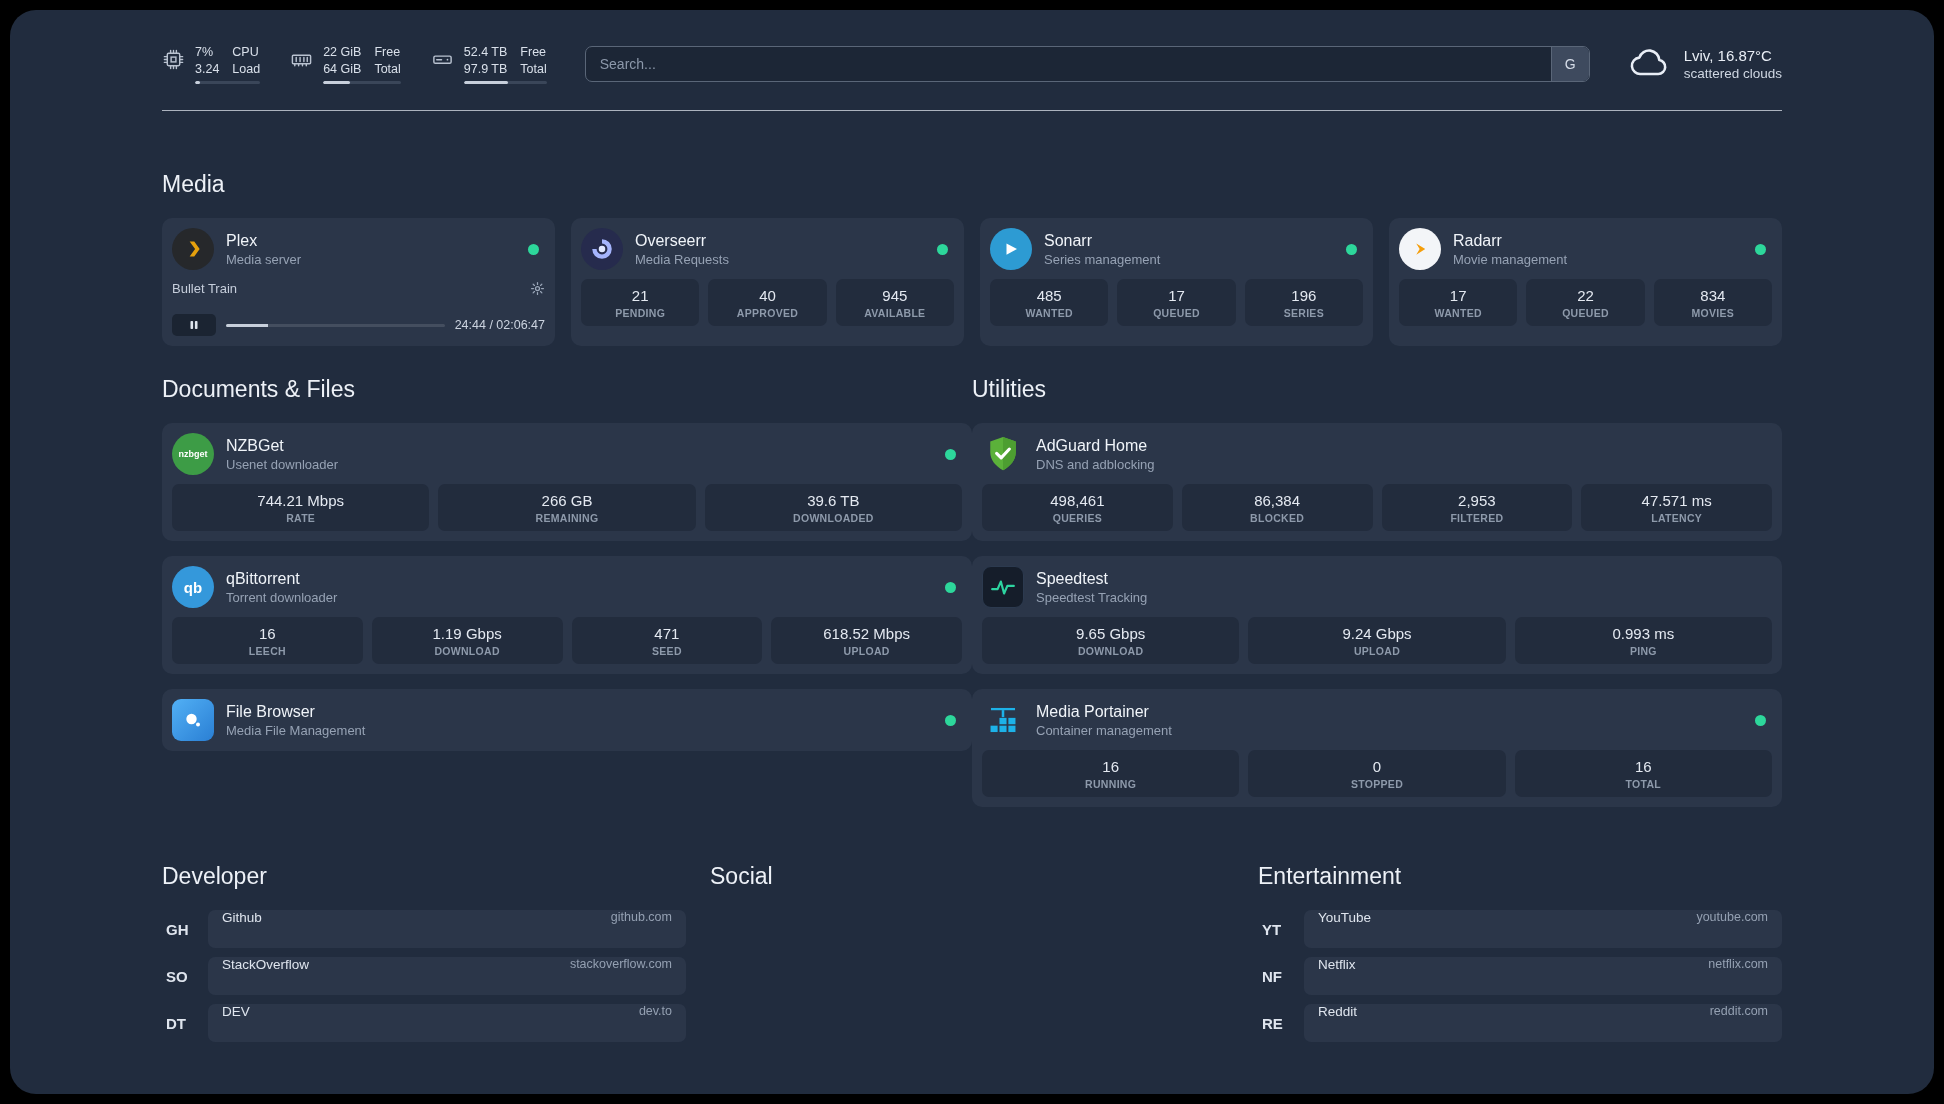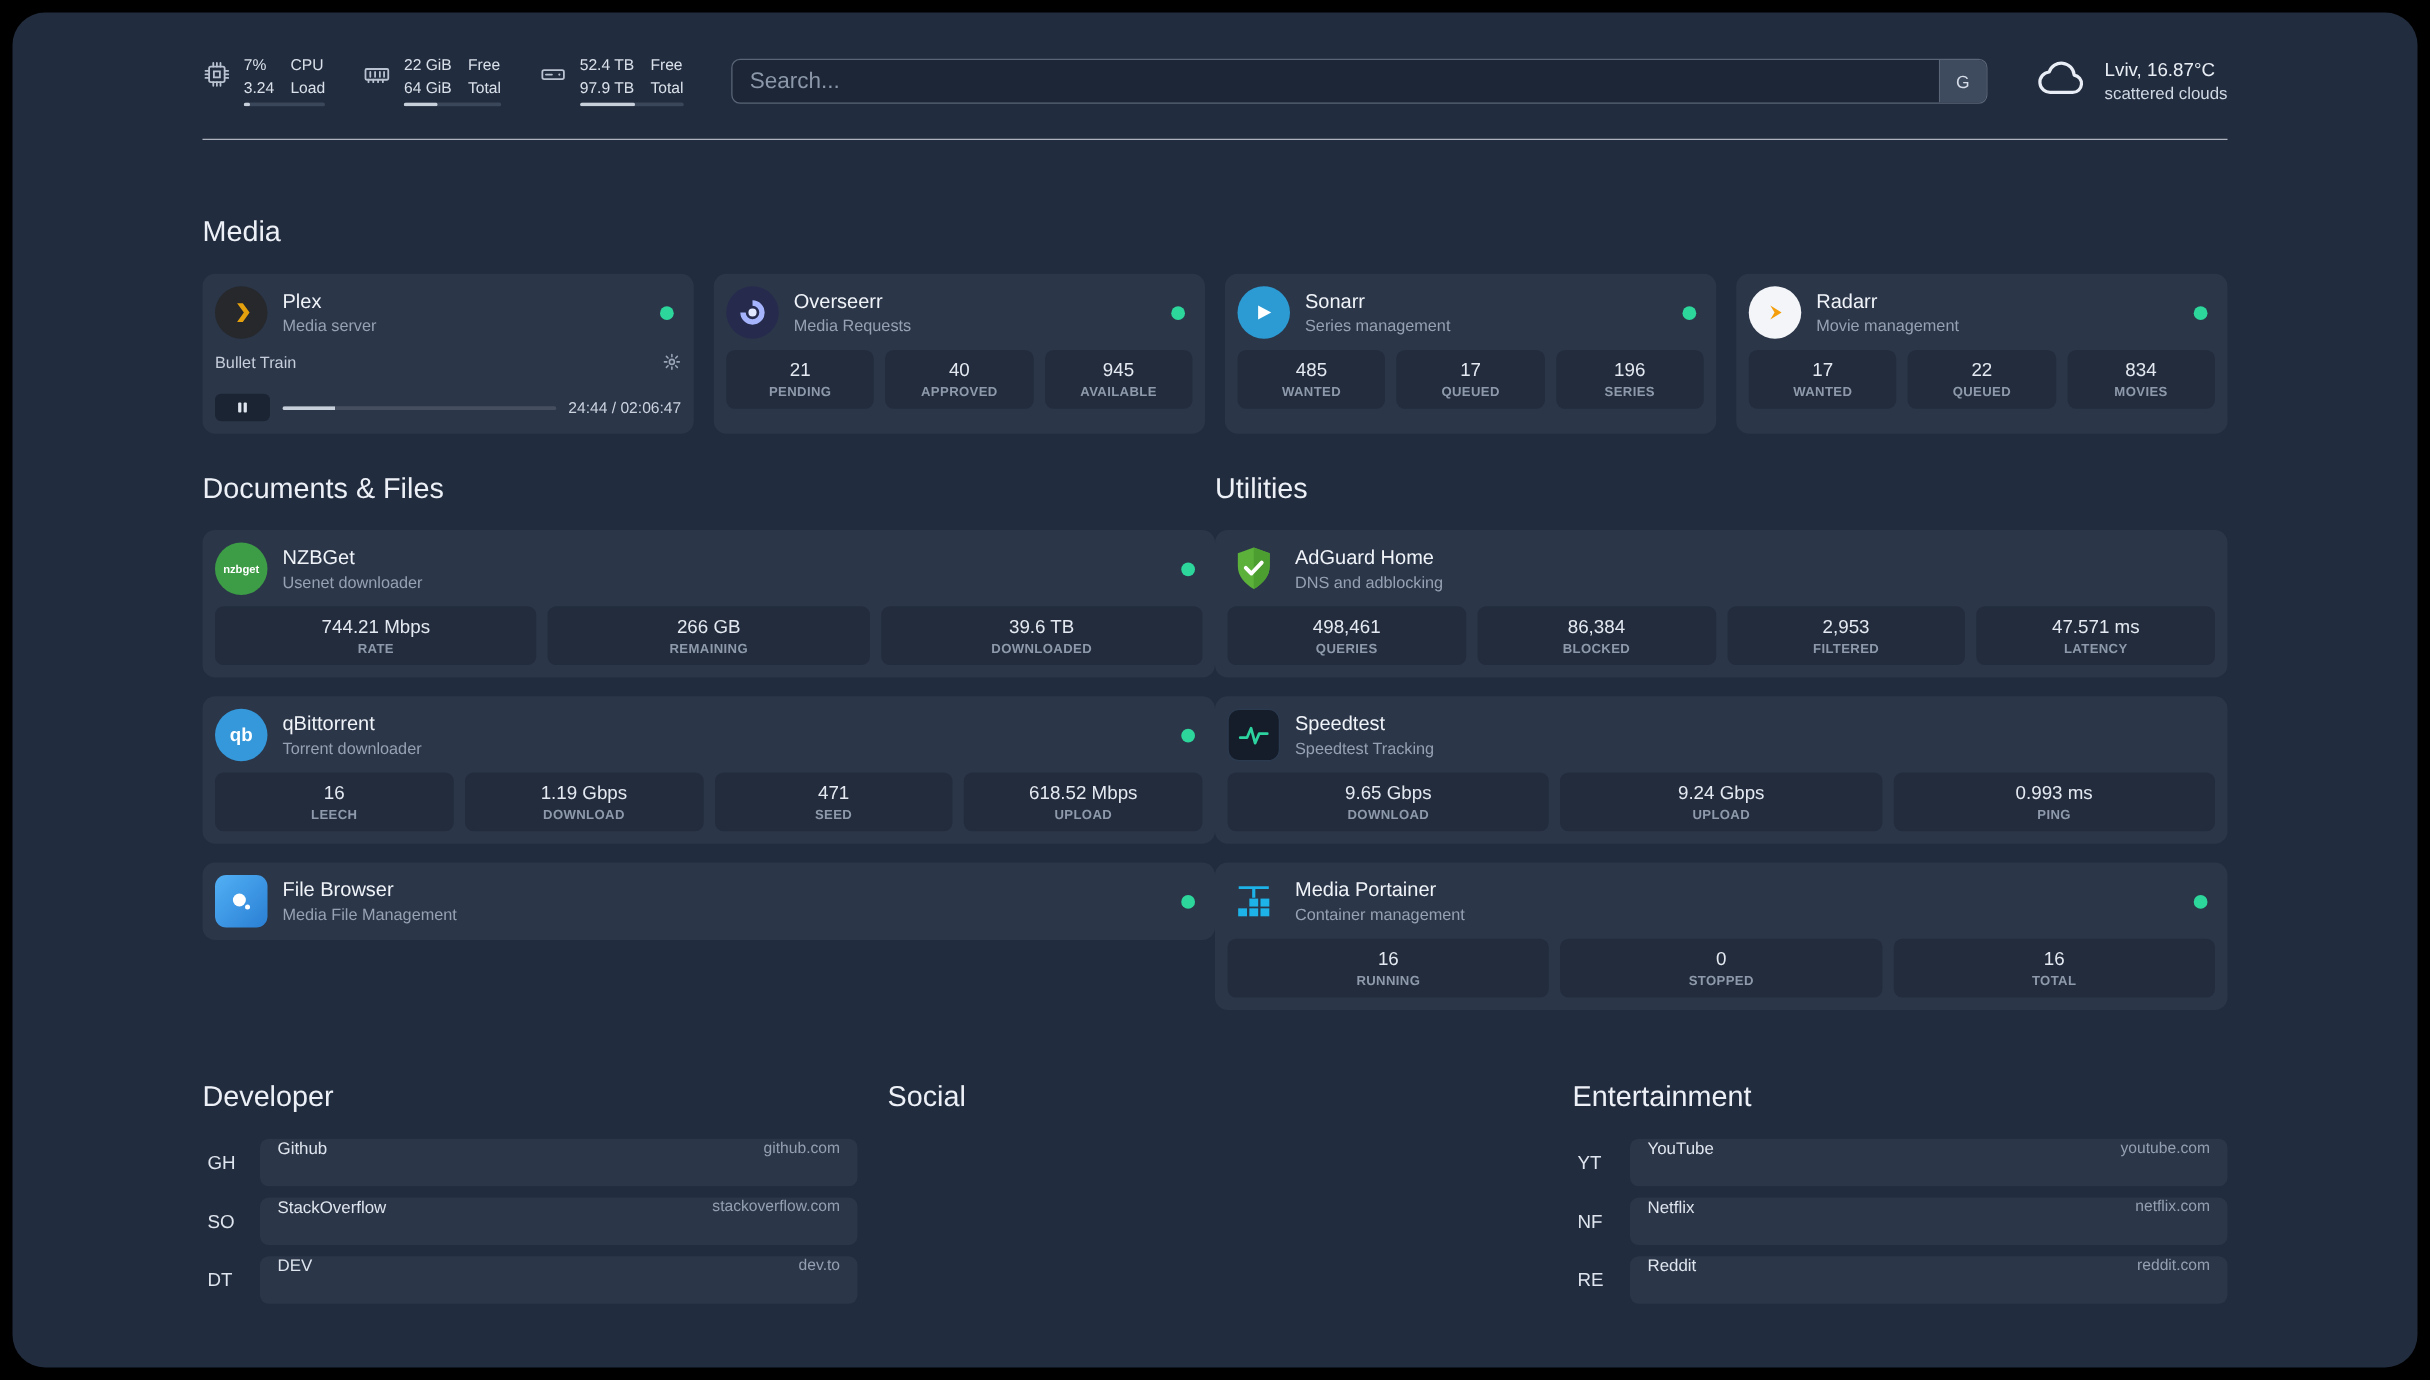--- a/index.html
+++ b/index.html
@@ -15,21 +15,21 @@
   .res { display: flex; align-items: flex-start; gap: 10px; }
   .res-icon { margin-top: 4px; display: flex; }
   .res-main { display: flex; flex-direction: column; }
   .res-text { display: flex; gap: 13px; }
   .res-col { display: flex; flex-direction: column; gap: 1px; font-size: 12.5px; line-height: 1.3; color: #d9e0ea; }
   .res-bar { height: 3px; border-radius: 2px; background: #3a4659; overflow: hidden; margin-top: 4px; }
   .res-fill { height: 100%; background: #c7cfdb; border-radius: 2px; }
 
   .search { flex: 1; margin: 0 38px; position: relative; }
   .search-input { width: 100%; height: 36px; background: rgba(13,18,28,0.22); border: 1px solid #5a6678;
-    border-radius: 7px; color: #dbe2ec; font-size: 18px; padding: 0 48px 0 14px; font-family: inherit; outline: none; }
+    border-radius: 7px; color: #dbe2ec; font-size: 14px; padding: 0 48px 0 14px; font-family: inherit; outline: none; }
   .search-input::placeholder { color: #8c98aa; }
   .search-btn { position: absolute; top: 1px; right: 1px; bottom: 1px; width: 38px; background: #3e4a5e;
     border: none; border-left: 1px solid #5a6678; border-radius: 0 6px 6px 0; color: #d6dde8; font-size: 14px;
     cursor: pointer; font-family: inherit; }
 
   .weather { display: flex; align-items: center; gap: 12px; }
   .weather-loc { font-size: 15px; color: #e9eef5; }
   .weather-cond { font-size: 13.5px; color: #cfd7e2; margin-top: 2px; }
 
   .divider { margin-top: 22px; border: none; border-top: 1px solid rgba(226,232,240,0.72); }
@@ -81,21 +81,21 @@
 
   
   .columns { display: grid; grid-template-columns: 1fr 1fr; margin-top: 30px; }
   .col .section-title { margin-bottom: 20px; }
   .col-cards { display: flex; flex-direction: column; gap: 15px; }
 
   
   .bookmarks { display: grid; grid-template-columns: repeat(3, 1fr); gap: 24px; margin-top: 56px; padding-bottom: 40px; }
   .bm-list { display: flex; flex-direction: column; gap: 9px; margin-top: 20px; }
   .bm { display: flex; align-items: center; cursor: pointer; }
-  .bm-abbr { width: 46px; font-size: 15px; color: #dfe5ee; flex: none; padding-left: 4px; }
+  .bm-abbr { width: 46px; font-size: 15px; color: #dfe5ee; flex: none; padding-left: 4px; font-weight: bold; }
   .bm-pill { flex: 1; height: 38px; background: #2b3649; border-radius: 7px; display: flex;
     align-items: flex-start; justify-content: space-between; padding: 0 14px; }
   .bm-name { font-size: 13.5px; color: #dfe5ee; }
   .bm-domain { font-size: 12.5px; color: #94a0b2; }
 </style>
 </head>
 <body>
 
 <div class="frame">
   <div class="content">

